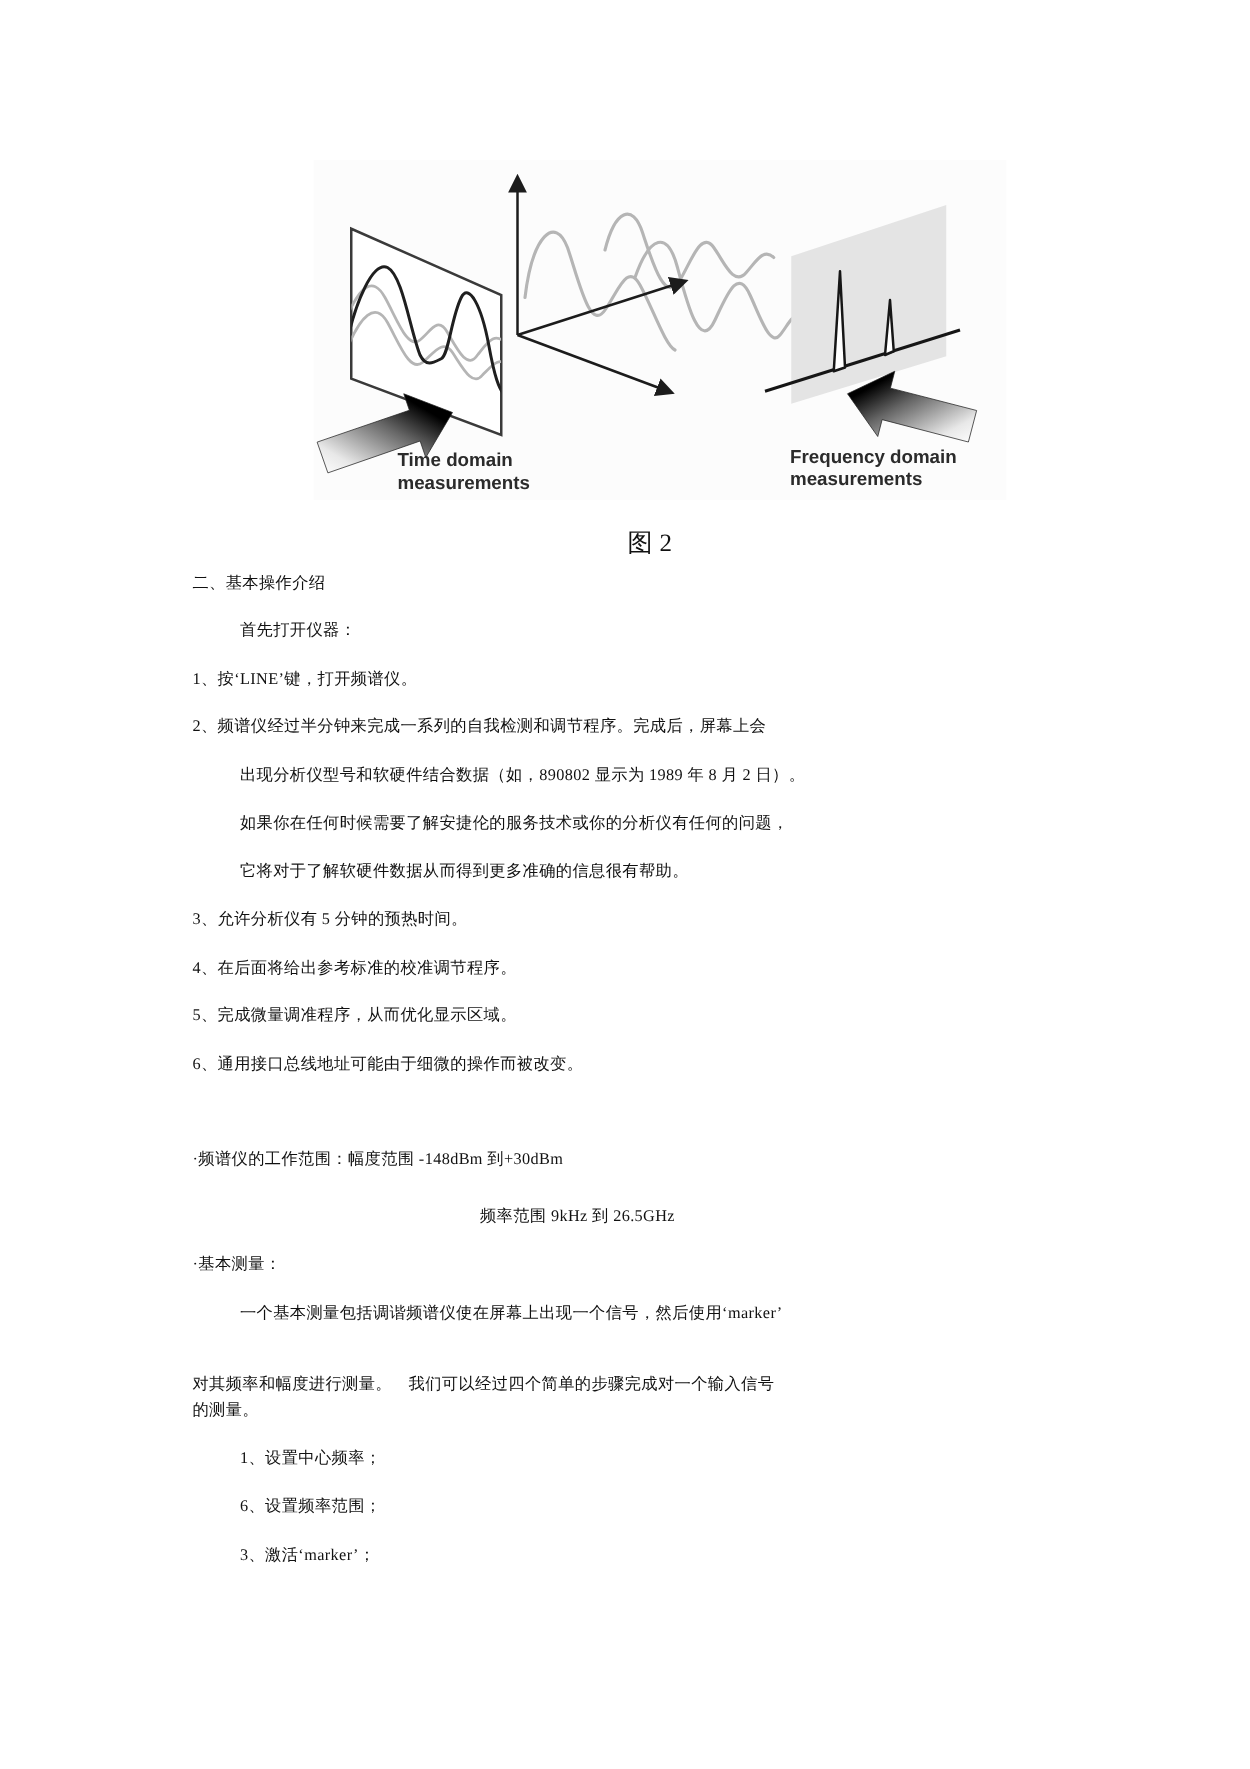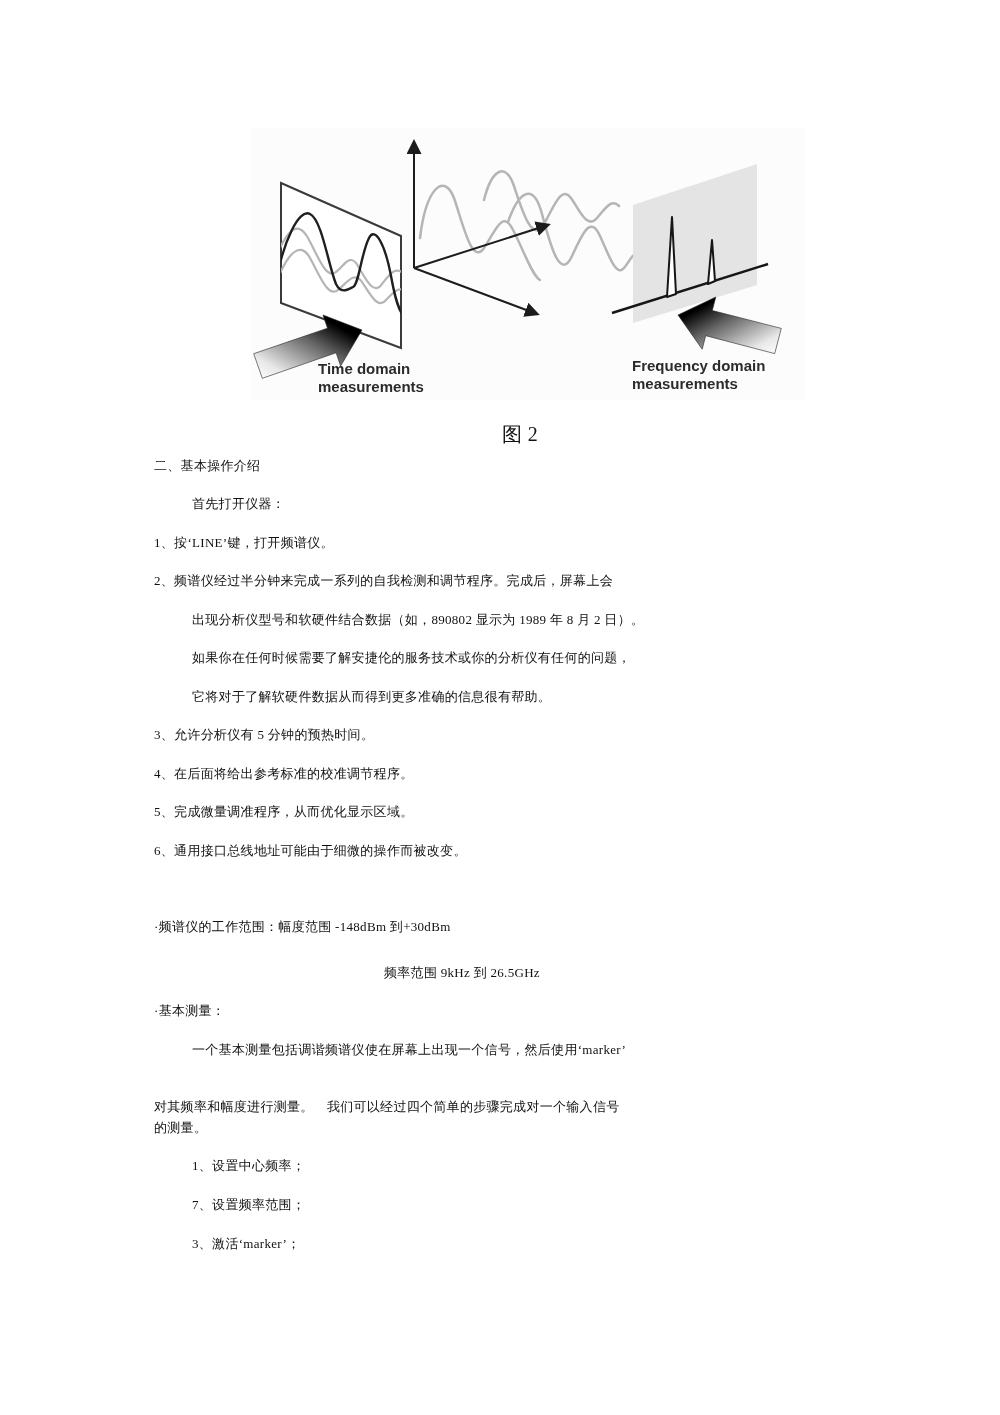--- a/index.html
+++ b/index.html
@@ -131,16 +131,16 @@
 
   <div class="line ml0" style="top:920px;">·频谱仪的工作范围：幅度范围 -148dBm 到+30dBm</div>
   <div class="line mlspec" style="top:966px;">频率范围 9kHz 到 26.5GHz</div>
 
   <div class="line ml0" style="top:1004px;">·基本测量：</div>
   <div class="line ml1" style="top:1043px;">一个基本测量包括调谐频谱仪使在屏幕上出现一个信号，然后使用‘marker’</div>
   <div class="line ml0" style="top:1082px;margin-top:18px;">对其频率和幅度进行测量。　我们可以经过四个简单的步骤完成对一个输入信号</div>
   <div class="line ml0" style="top:1121px;">的测量。</div>
 
   <div class="line ml1" style="top:1159px;">1、设置中心频率；</div>
-  <div class="line ml1" style="top:1198px;">7、设置频率范围；</div>
+  <div class="line ml1" style="top:1198px;">6、设置频率范围；</div>
   <div class="line ml1" style="top:1237px;">3、激活‘marker’；</div>
 
 </div>
 
 </body></html>

